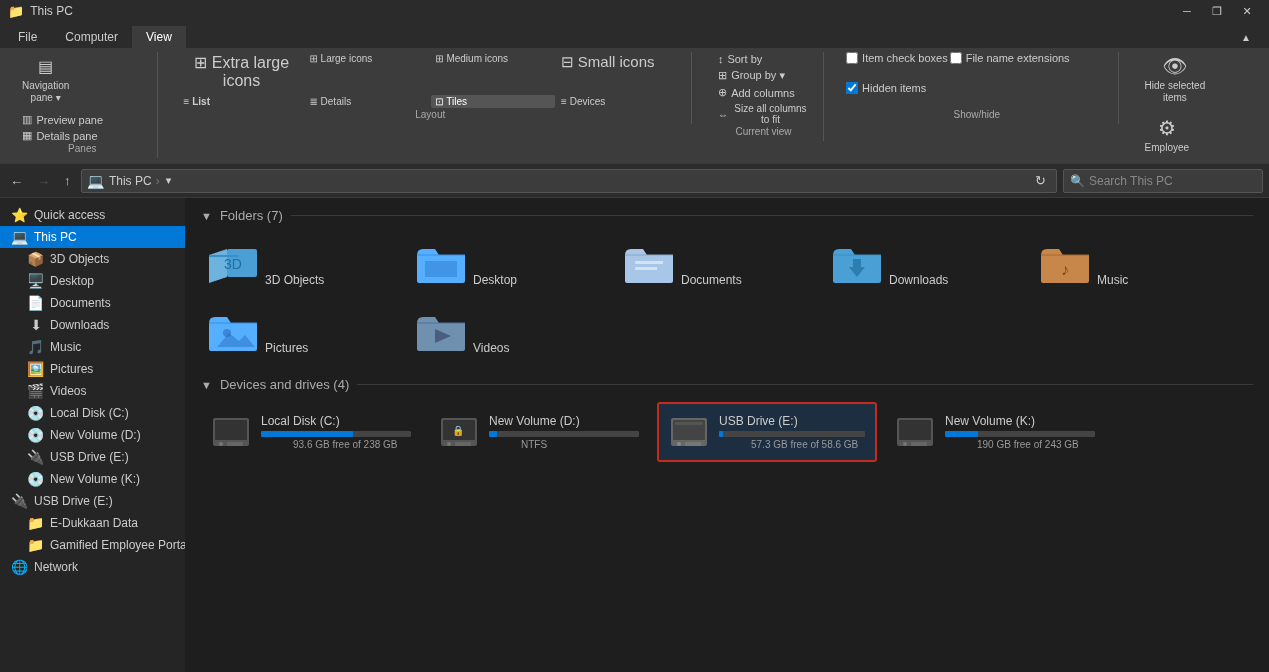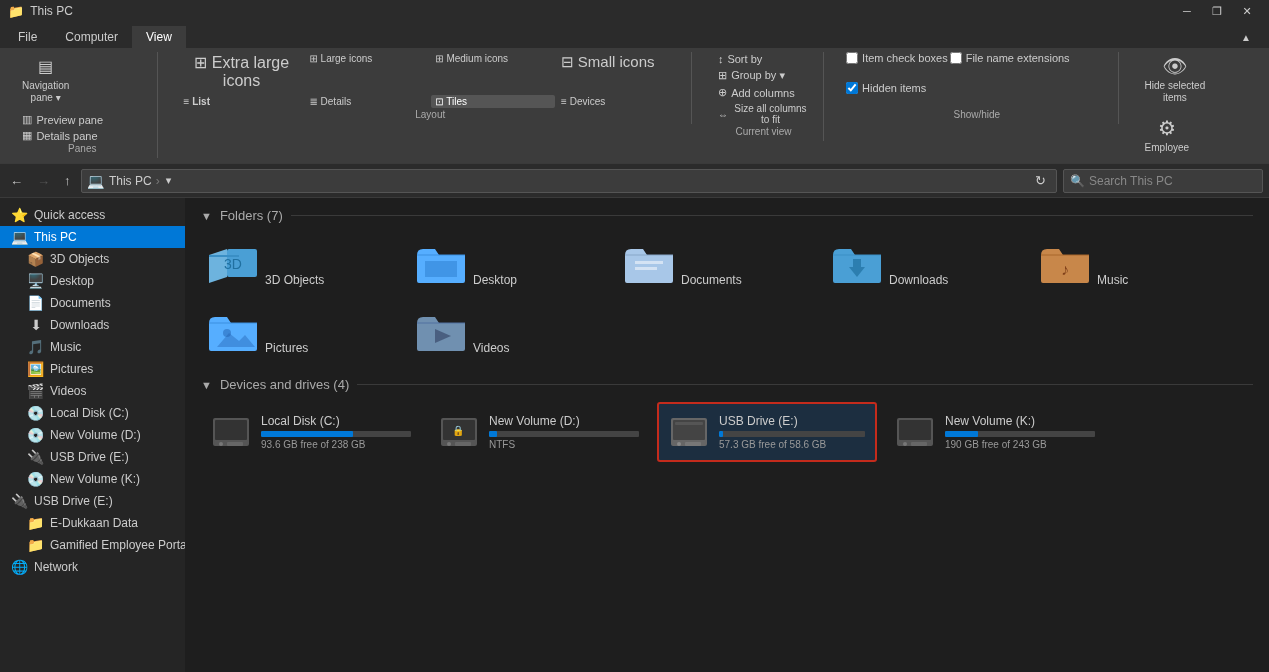--- a/index.html
+++ b/index.html
@@ -322,21 +322,21 @@
       background: #444;
       border-radius: 1px;
       margin-bottom: 2px;
       overflow: hidden;
     }
     .drive-bar-fill {
       height: 100%;
       border-radius: 1px;
     }
     .drive-bar-fill.blue { background: #0078d7; }
-    .drive-sub { font-size: 10px; color: #999; }
+    .drive-sub { font-size: 10px; color: #999; margin-left: 32px; }
 
     
     #status-bar {
       height: 22px;
       background: #007acc;
       display: flex;
       align-items: center;
       padding: 0 10px;
       font-size: 11px;
       color: #fff;

